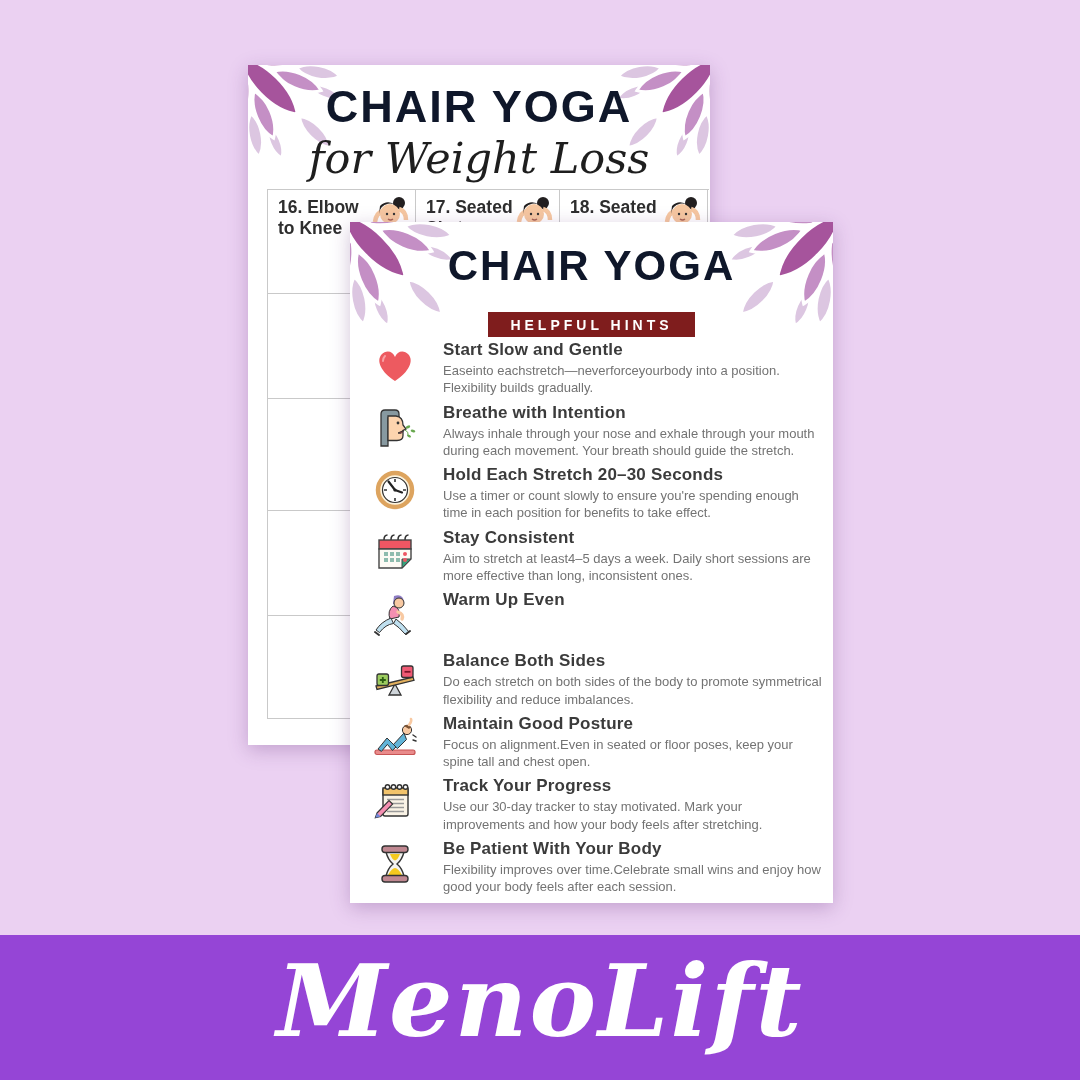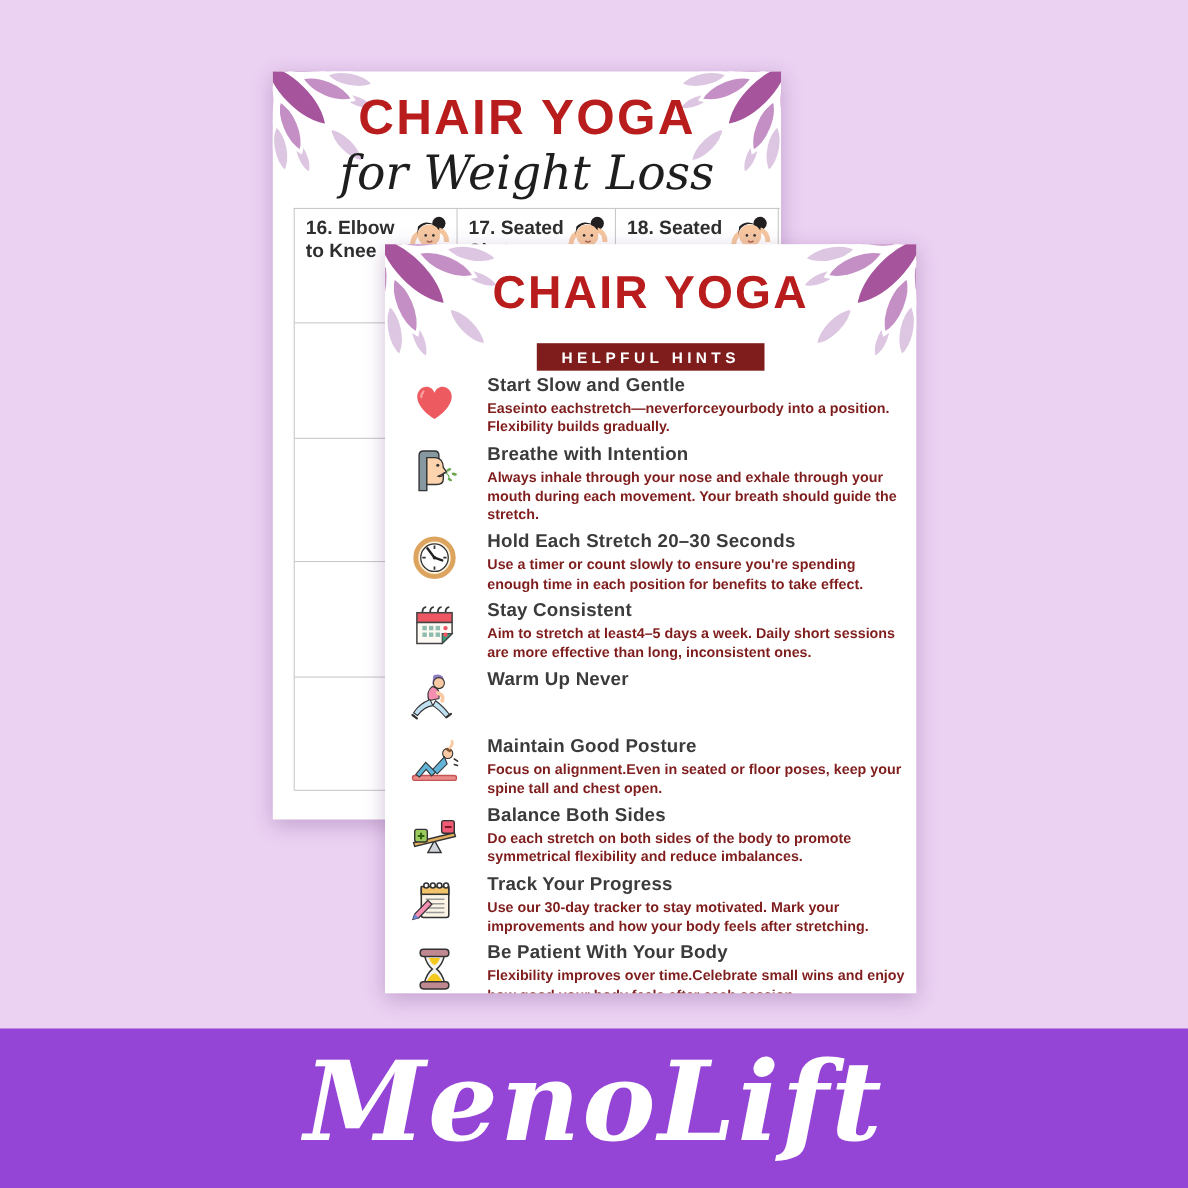--- a/index.html
+++ b/index.html
@@ -14,21 +14,21 @@
 
   
   .page{position:absolute;background:#ffffff;box-shadow:0 5px 18px rgba(90,40,115,.28);overflow:hidden;}
   .back-page{left:248px;top:65px;width:462px;height:680px;z-index:1;}
   .front-page{left:350px;top:222px;width:483px;height:681px;z-index:2;}
 
   .lotus{position:absolute;pointer-events:none;}
   .lotus.tl{left:-8px;top:-8px;}
   .lotus.tr{right:-8px;top:-8px;transform:scaleX(-1);}
 
-  .pg-title{position:absolute;left:0;right:0;text-align:center;font-weight:800;color:#b91c1c;letter-spacing:2px;}
+  .pg-title{position:absolute;left:0;right:0;text-align:center;font-weight:800;color:#0f172a;letter-spacing:2px;}
   .pg-sub{position:absolute;left:0;right:0;text-align:center;color:#1e1e1e;
           font-family:"DejaVu Serif",serif;font-style:italic;}
   .back-page .pg-title{top:16px;font-size:45px;}
   .back-page .pg-sub{top:68px;font-size:43px;}
   .front-page .pg-title{top:20px;font-size:42px;}
   .front-page .pg-sub{top:50px;font-size:39px;}
 
   .badge-wrap{position:absolute;top:90px;left:0;right:0;text-align:center;}
   .badge{display:inline-block;background:#7f1d1d;color:#fff;font-weight:700;font-size:14px;
          letter-spacing:4px;padding:5px 22px 4px 22px;}
@@ -43,21 +43,21 @@
   .cell .lbl{display:block;width:92px;}
   .cell .woman{position:absolute;top:6px;right:2px;}
   .decor{position:absolute;}
 
   
   .hints{position:absolute;left:0;right:0;top:118px;}
   .hint{display:flex;align-items:flex-start;padding:0 8px 0 23px;margin-bottom:6px;min-height:55px;}
   .hicon{flex:0 0 44px;width:44px;height:44px;margin-right:26px;margin-top:3px;}
   .htext{flex:1;}
   .htitle{font-size:17px;font-weight:700;color:#3b3b3b;margin-bottom:2px;letter-spacing:.2px;}
-  .hbody{font-size:13px;color:#7f1d1d;line-height:1.33;max-width:384px;font-weight:bold;}
+  .hbody{font-size:13px;color:#737373;line-height:1.33;max-width:384px;}
 </style>
 </head>
 <body>
 
 <svg width="0" height="0" style="position:absolute">
   <defs>
     <path id="petalP" d="M0 0 C16 -13 50 -14 68 0 C50 14 16 13 0 0 Z"></path>
     <g id="lotusG" stroke="#ffffff" stroke-width="4">
       <use href="#petalP" fill="#dcc6e1" transform="rotate(11) translate(66 0) scale(0.72)"></use>
       <use href="#petalP" fill="#dcc6e1" transform="rotate(22.5) translate(86 0) scale(0.55)"></use>
@@ -239,52 +239,52 @@
         <svg class="hicon" viewBox="0 0 44 44">
           <path d="M21 3 q9 -3 10 6 l-2 5 -9 -3 z" fill="#8e7cc3"></path>
           <circle cx="26" cy="10" r="5" fill="#f8c9a2" stroke="#333" stroke-width="1"></circle>
           <path d="M20 13 q8 2 6 11 l-9 2 q-3 -8 3 -13 z" fill="#f48fb1" stroke="#333" stroke-width="1"></path>
           <path d="M25 19 q6 2 4 7" stroke="#f8c9a2" stroke-width="3.4" fill="none" stroke-linecap="round"></path>
           <path d="M18 25 q-10 4 -15 12 l3.5 2.5 q6 -8 14 -9 z" fill="#bfe0f0" stroke="#333" stroke-width="1"></path>
           <path d="M23 26 q7 5 13 13 l-3.5 2.5 q-7 -8 -12 -11 z" fill="#bfe0f0" stroke="#333" stroke-width="1"></path>
           <path d="M2 39 l4 3 M33 41 l4 -3" stroke="#333" stroke-width="2" stroke-linecap="round"></path>
         </svg>
         <div class="htext">
-          <div class="htitle">Warm Up Never</div>
+          <div class="htitle">Warm Up Even</div>
+        </div>
+      </div>
+
+      <div class="hint">
+        <svg class="hicon" viewBox="0 0 44 44">
+          <path d="M22 30 l6 11 h-12 z" fill="#cfd5da" stroke="#333" stroke-width="1.3"></path>
+          <path d="M3 32 L40 23 l1 3.4 -37 9 z" fill="#e2b05e" stroke="#333" stroke-width="1.3"></path>
+          <rect x="4" y="20" width="11.5" height="11.5" rx="2" fill="#9ccc5f" stroke="#333" stroke-width="1.3"></rect>
+          <path d="M9.8 23 v6 M6.8 26 h6" stroke="#2c5e12" stroke-width="1.8"></path>
+          <rect x="28.5" y="12" width="11.5" height="11.5" rx="2" fill="#ef5a74" stroke="#333" stroke-width="1.3"></rect>
+          <path d="M31.5 17.8 h6" stroke="#7a1328" stroke-width="1.8"></path>
+        </svg>
+        <div class="htext">
+          <div class="htitle">Balance Both Sides</div>
+          <div class="hbody">Do each stretch on both sides of the body to promote symmetrical flexibility and reduce imbalances.</div>
         </div>
       </div>
 
       <div class="hint">
         <svg class="hicon" viewBox="0 0 44 44">
           <rect x="2" y="33" width="40" height="4.5" rx="2" fill="#e98b8b" stroke="#c75454" stroke-width="1.2"></rect>
           <circle cx="34" cy="13" r="4.6" fill="#f8c9a2" stroke="#333" stroke-width="1"></circle>
           <path d="M31 9 q4 -3 7 1 l-2 2 z" fill="#7b5233"></path>
           <path d="M36 8 q3 -4 2 -6" stroke="#f8c9a2" stroke-width="2.6" fill="none" stroke-linecap="round"></path>
           <path d="M31 16 L20 28 l4.5 3.5 9 -9 z" fill="#62b4d8" stroke="#333" stroke-width="1"></path>
           <path d="M23 30 l-9 -9 -9 11 3.4 2.4 6 -7 5 6 z" fill="#62b4d8" stroke="#333" stroke-width="1"></path>
           <path d="M40 18 l3 2 M40 23 l3 1" stroke="#333" stroke-width="1.4" stroke-linecap="round"></path>
         </svg>
         <div class="htext">
           <div class="htitle">Maintain Good Posture</div>
           <div class="hbody">Focus on alignment.Even in seated or floor poses, keep your spine tall and chest open.</div>
-        </div>
-      </div>
-
-      <div class="hint">
-        <svg class="hicon" viewBox="0 0 44 44">
-          <path d="M22 30 l6 11 h-12 z" fill="#cfd5da" stroke="#333" stroke-width="1.3"></path>
-          <path d="M3 32 L40 23 l1 3.4 -37 9 z" fill="#e2b05e" stroke="#333" stroke-width="1.3"></path>
-          <rect x="4" y="20" width="11.5" height="11.5" rx="2" fill="#9ccc5f" stroke="#333" stroke-width="1.3"></rect>
-          <path d="M9.8 23 v6 M6.8 26 h6" stroke="#2c5e12" stroke-width="1.8"></path>
-          <rect x="28.5" y="12" width="11.5" height="11.5" rx="2" fill="#ef5a74" stroke="#333" stroke-width="1.3"></rect>
-          <path d="M31.5 17.8 h6" stroke="#7a1328" stroke-width="1.8"></path>
-        </svg>
-        <div class="htext">
-          <div class="htitle">Balance Both Sides</div>
-          <div class="hbody">Do each stretch on both sides of the body to promote symmetrical flexibility and reduce imbalances.</div>
         </div>
       </div>
 
       <div class="hint">
         <svg class="hicon" viewBox="0 0 44 44">
           <rect x="10" y="9" width="25" height="28" rx="2" fill="#faf3e6" stroke="#333" stroke-width="1.4"></rect>
           <rect x="10" y="9" width="25" height="7" fill="#f2c36b" stroke="#333" stroke-width="1.4"></rect>
           <g stroke="#333" stroke-width="1.4" fill="#fff">
             <circle cx="14.5" cy="8" r="2.2"></circle>
               <circle cx="20.5" cy="8" r="2.2"></circle>

